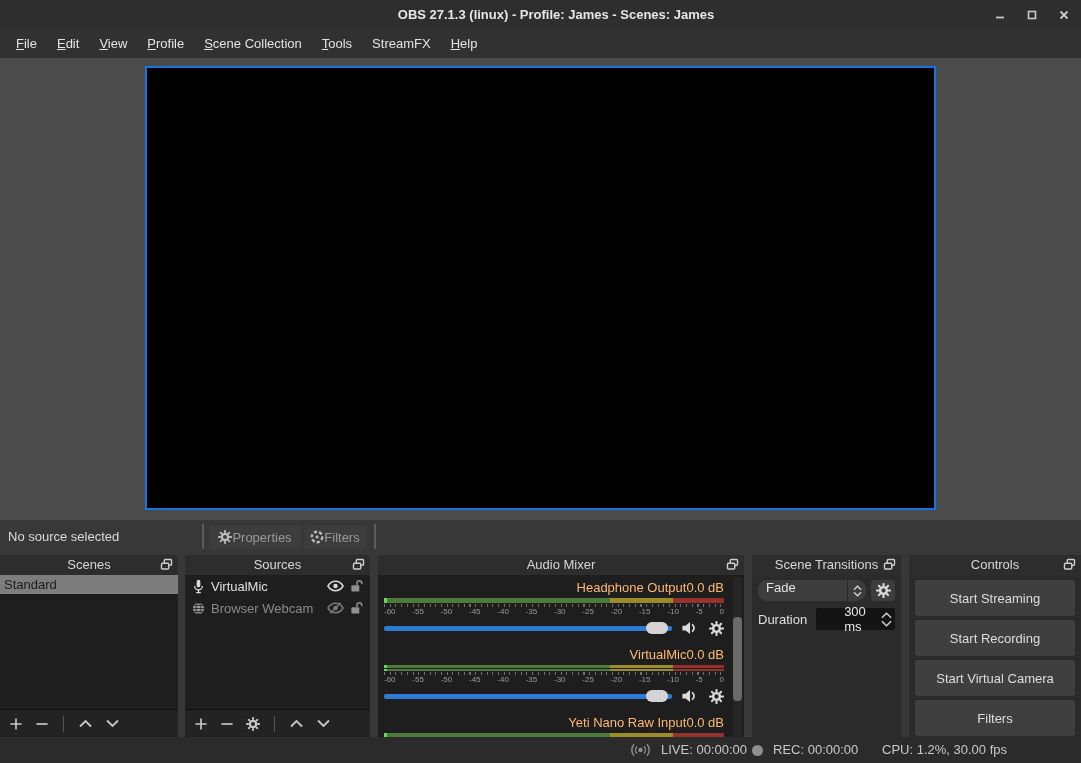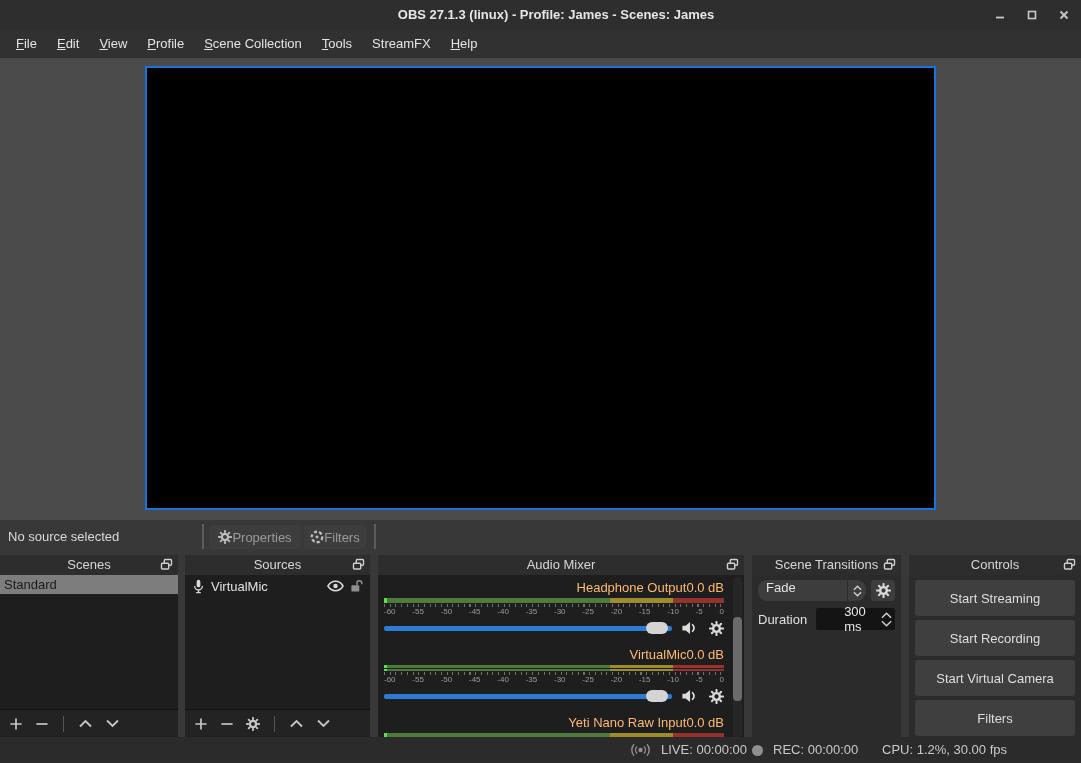--- a/index.html
+++ b/index.html
@@ -239,20 +239,43 @@
                 <circle cx="9" cy="6" r="2.4" fill="currentColor"></circle>
               </svg>
           </span>
           <span class="row-icon" style="color:#8f8f8f">
             <svg width="13" height="14" viewBox="0 0 14 14">
                 <rect x="1.5" y="6.2" width="8.5" height="6.8" rx="1" fill="currentColor"></rect>
                 <path d="M7.5 6V4a2.6 2.6 0 015.2 0v1.2" fill="none" stroke="currentColor" stroke-width="1.6"></path>
               </svg>
           </span>
         </div>
+        <div class="source-row dimmed">
+          <span class="row-icon" style="color:#9a9a9a">
+            <svg width="13" height="13" viewBox="0 0 14 14">
+                <circle cx="7" cy="7" r="6" fill="currentColor"></circle>
+                <ellipse cx="7" cy="7" rx="2.7" ry="6" fill="none" stroke="#2a2a2a" stroke-width="1"></ellipse>
+                <path d="M1 7h12M2 3.8h10M2 10.2h10" stroke="#2a2a2a" stroke-width="1" fill="none"></path>
+              </svg>
+          </span>
+          <span class="s-name">Browser Webcam</span>
+          <span class="row-icon" style="color:#7a7a7a">
+            <svg width="17" height="12" viewBox="0 0 18 12">
+                <path d="M1 6s3-5 8-5 8 5 8 5-3 5-8 5-8-5-8-5z" fill="none" stroke="currentColor" stroke-width="1.6"></path>
+                <circle cx="9" cy="6" r="2.4" fill="currentColor"></circle>
+                <path d="M3.5 11.5L14.5.5" stroke="currentColor" stroke-width="1.6"></path>
+              </svg>
+          </span>
+          <span class="row-icon" style="color:#8f8f8f">
+            <svg width="13" height="14" viewBox="0 0 14 14">
+                <rect x="1.5" y="6.2" width="8.5" height="6.8" rx="1" fill="currentColor"></rect>
+                <path d="M7.5 6V4a2.6 2.6 0 015.2 0v1.2" fill="none" stroke="currentColor" stroke-width="1.6"></path>
+              </svg>
+          </span>
+        </div>
         <div class="list-toolbar">
           <span class="ticn">
               <svg width="14" height="14" viewBox="0 0 15 15">
                 <path d="M7.5 1.5v12M1.5 7.5h12" stroke="currentColor" stroke-width="1.8"></path>
               </svg>
             </span>
           <span class="ticn">
               <svg width="14" height="14" viewBox="0 0 15 15">
                 <path d="M1.5 7.5h12" stroke="currentColor" stroke-width="1.8"></path>
               </svg>

